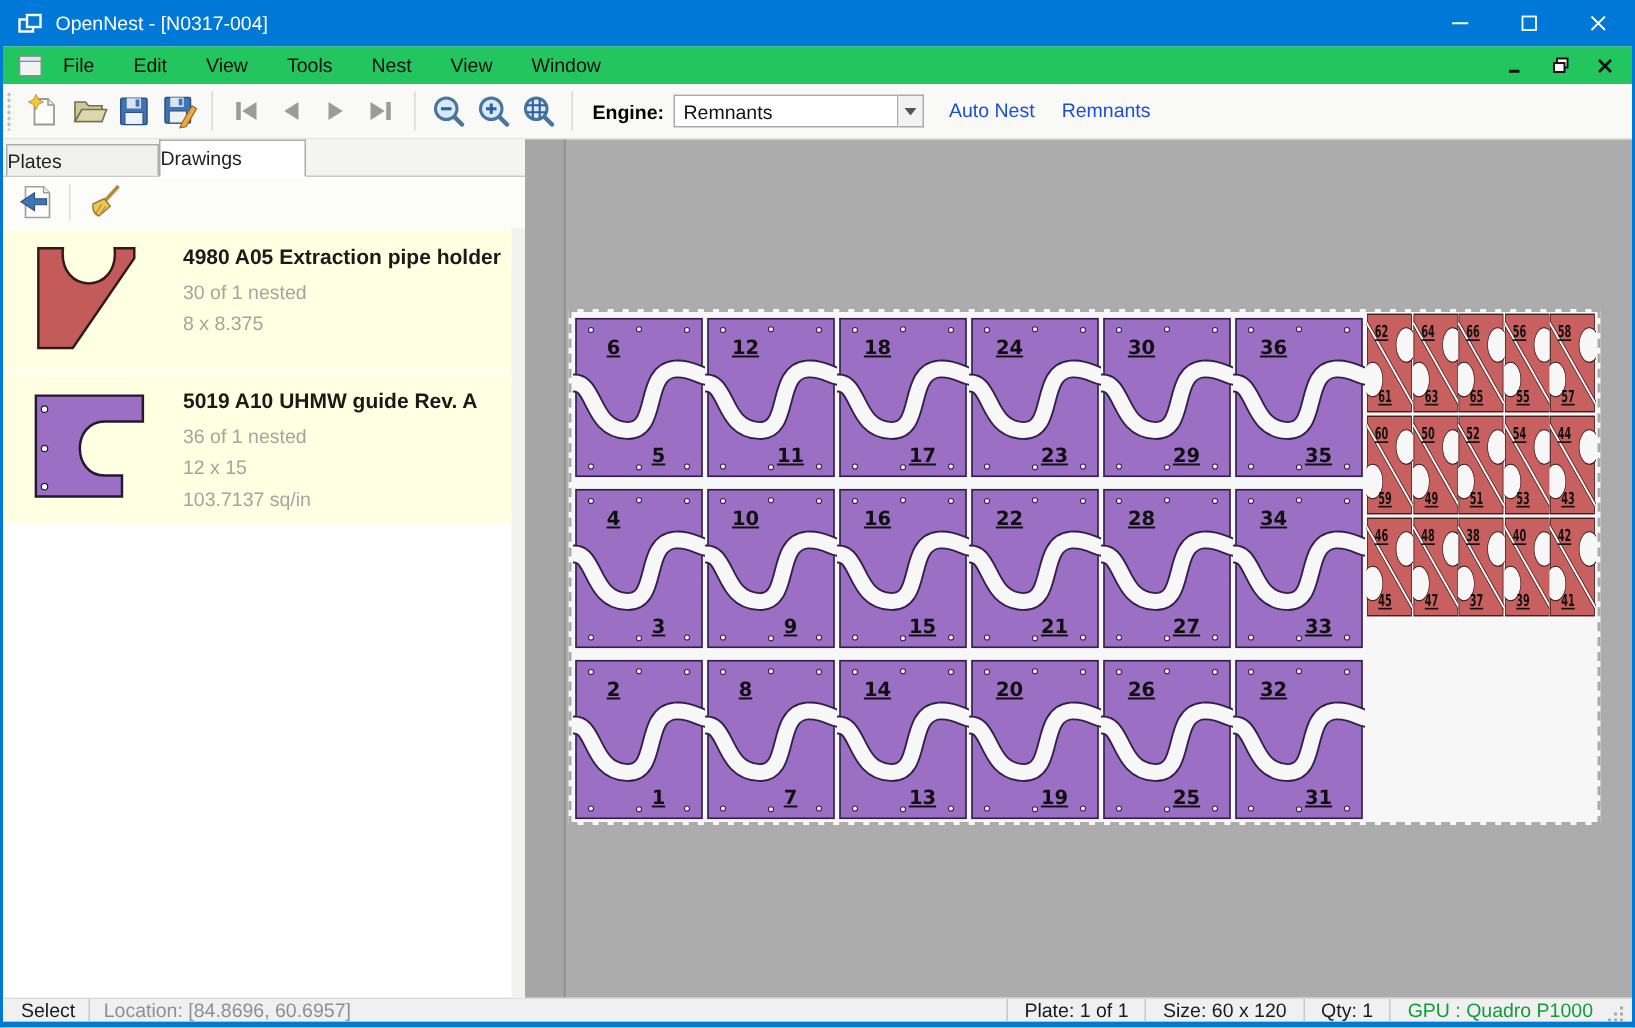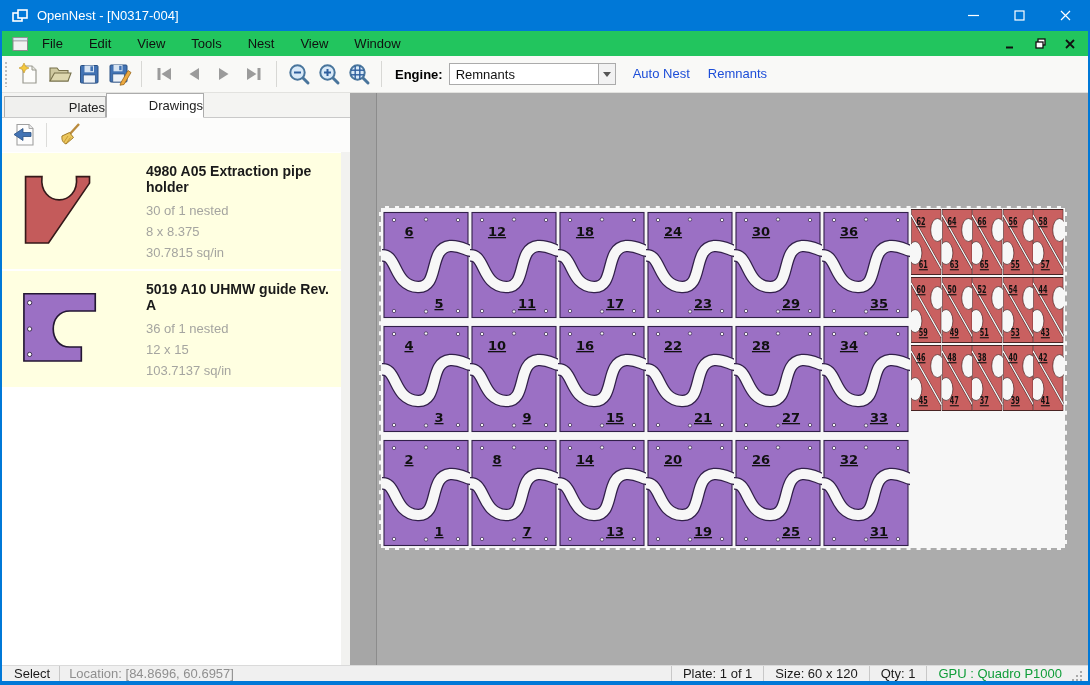--- a/index.html
+++ b/index.html
@@ -30,29 +30,29 @@
   .engine-label{ font-size:13px; font-weight:bold; margin:0 6px 0 6px; }
   .engine-box{ width:150px; height:22px; background:#fff; border:1px solid #ababab; font-size:13px;
     display:flex; align-items:center; padding-left:6px; color:#111;}
   .engine-drop{ width:17px; height:22px; display:flex; align-items:center; justify-content:center;
     font-size:9px; color:#444; background:#f2f2f2; border:1px solid #ababab; border-left:none;}
   .tool-text{ font-size:13px; color:#1d4ed8; padding:0 9px; height:28px; line-height:28px; border-radius:2px;}
   
   .content{ flex:1 1 auto; display:flex; min-height:0; }
   .left-panel{ width:348px; flex:0 0 auto; background:#fff; display:flex; flex-direction:column; }
   .tabstrip{ height:25px; display:flex; align-items:flex-end; background:#f4f4f2; border-bottom:1px solid #c9c9c9; padding-left:2px;}
-  .tab{ font-size:13px; color:#222; text-align:right; }
+  .tab{ font-size:13px; color:#222; text-align:left; }
   .tab.inactive{ width:102px; height:21px; line-height:21px; background:#f0f0ee; border:1px solid #acacac; border-bottom:none; margin-bottom:0;}
   .tab.active{ width:98px; height:25px; line-height:24px; background:#fff; border:1px solid #acacac; border-bottom:1px solid #fff; margin-bottom:-1px; position:relative; z-index:2;}
   .panel-toolbar{ height:34px; display:flex; align-items:center; background:#fcfcfb; padding-left:8px; flex:0 0 auto;}
   .psep{ width:1px; height:24px; background:#dcdcda; margin:0 8px;}
   .pbtn{ width:28px; height:28px; display:flex; align-items:center; justify-content:center; border-radius:2px;}
   .drawing-list{ flex:1 1 auto; background:#fff; overflow:hidden; position:relative; padding-top:1px;}
   .panel-scroll{ position:absolute; right:0; top:0; bottom:0; width:9px; background:#f2f2f0;}
-  .drawing-item{ background:#ffffe1; display:flex; padding:6px 4px 6px 6px; margin:0 9px 2px 0; min-height:88px;gap:24px;}
+  .drawing-item{ background:#ffffe1; display:flex; padding:6px 4px 6px 6px; margin:0 9px 2px 0; min-height:88px;}
   .thumb-wrap{ width:104px; flex:0 0 auto; display:flex; align-items:center; justify-content:center;}
   .d-info{ flex:1; padding-left:10px; padding-top:4px;}
   .d-name{ font-size:14px; font-weight:bold; color:#1a1a1a; margin-bottom:5px;}
   .d-meta{ font-size:13px; color:#a5a5a0; line-height:21px;}
   
   .canvas{ flex:1 1 auto; background:#acacac; position:relative; overflow:hidden;}
   .gutter{ position:absolute; left:0; top:0; bottom:0; width:27px; background:#a6a6a6; border-right:1px solid #8c8c8c;}
   .plate{ position:absolute; left:29px; top:113px; width:688px; height:344px; background:#f7f7f7;
     border:2px dashed #ababab; }
   .purple-grid{ position:absolute; left:1px; top:0px; width:528px; height:340px;
@@ -258,21 +258,20 @@
         <div class="drawing-item">
           <div class="thumb-wrap">
             <svg width="88" height="82" viewBox="0 0 100 100">
               <path stroke="#35191a" stroke-width="2" d="M8,8 L28,8 C24,46 74,46 70,8 L86,8 L86,16 L36,89 L8,89 Z" fill="#c45b5b"></path>
             </svg>
           </div>
           <div class="d-info">
             <div class="d-name">4980 A05 Extraction pipe holder</div>
             <div class="d-meta">30 of 1 nested</div>
             <div class="d-meta">8 x 8.375</div>
-            <div class="d-meta">30.7815 sq/in</div>
           </div>
         </div>
         <div class="drawing-item">
           <div class="thumb-wrap">
             <svg width="88" height="82" viewBox="0 0 100 100">
               <path stroke="#241733" stroke-width="2" d="M6,7 L93,7 L93,28 L62,28 C35,28 35,72 62,72 L76,72 L76,89 L6,89 Z" fill="#9b70c4"></path>
               <circle cx="13" cy="18" r="2.6" fill="#fff" stroke="#241733" stroke-width="1"></circle>
               <circle cx="13" cy="50" r="2.6" fill="#fff" stroke="#241733" stroke-width="1"></circle>
               <circle cx="13" cy="81" r="2.6" fill="#fff" stroke="#241733" stroke-width="1"></circle>
             </svg>

